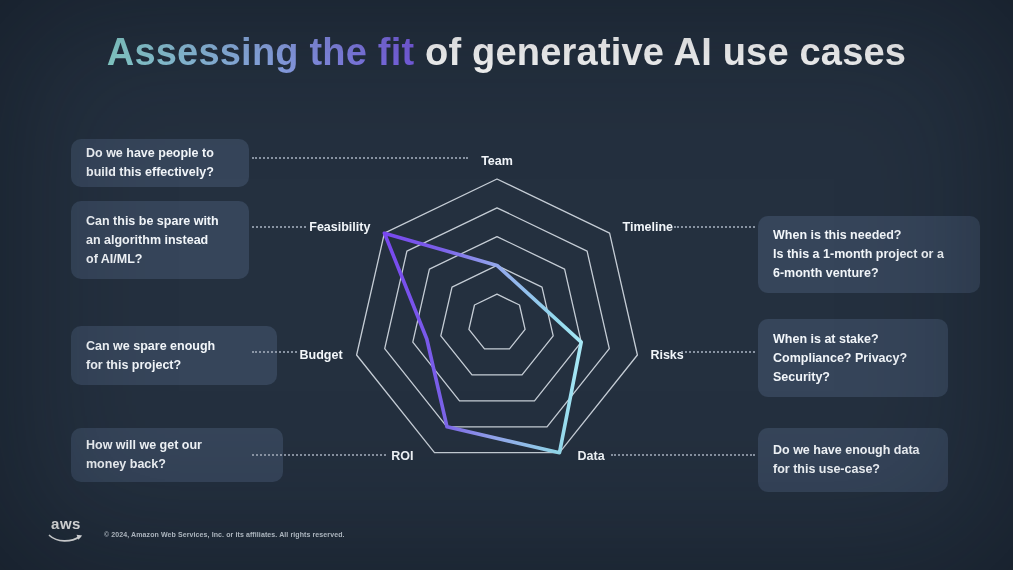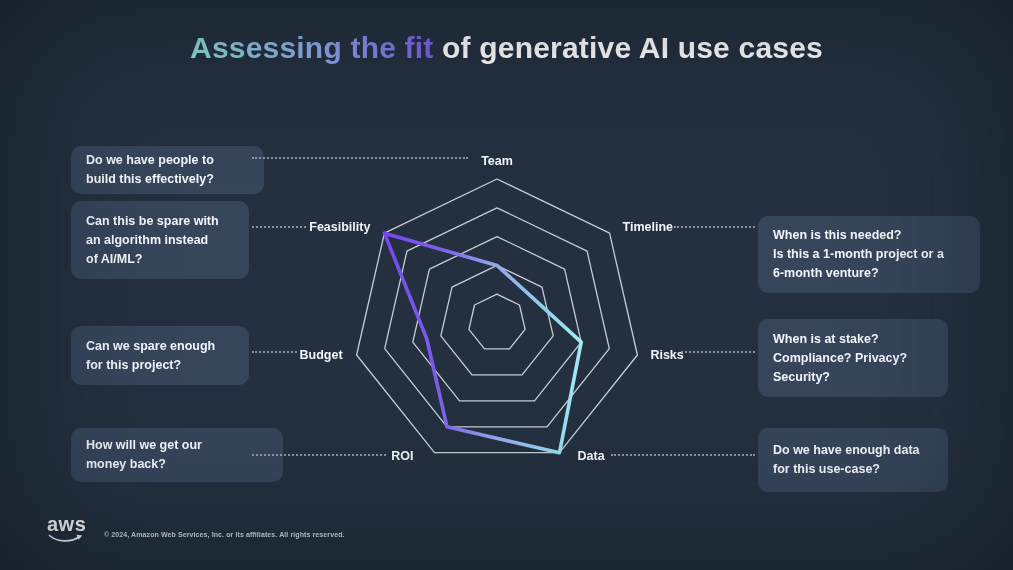--- a/index.html
+++ b/index.html
@@ -7,42 +7,42 @@
     width:1013px;height:570px;position:relative;overflow:hidden;
     background:#24303F;
     font-family:"Liberation Sans",sans-serif;
   }
   body::after{
     content:'';position:absolute;inset:0;pointer-events:none;
     box-shadow:inset 0 0 150px rgba(8,14,22,.5);
   }
   .title{
     position:absolute;top:31px;left:0;width:1013px;text-align:center;
-    font-size:30px;font-weight:700;color:#FFFFFF;letter-spacing:.2px;
+    font-size:38px;font-weight:700;color:#FFFFFF;letter-spacing:.2px;
     white-space:pre;
   }
   .title .grad{
     background:linear-gradient(90deg,#8FDCD6 0%,#8FA9EC 55%,#7B5FE8 100%);
     -webkit-background-clip:text;background-clip:text;
     -webkit-text-fill-color:transparent;color:transparent;
   }
   .callout{
     position:absolute;background:#36455A;border-radius:10px;
     color:#F2F6FA;font-size:12.5px;line-height:19px;font-weight:600;
     display:flex;align-items:center;white-space:pre;
     padding:0 4px 0 15px;box-sizing:border-box;
   }
   .connector{
     position:absolute;height:0;border-top:2px dotted rgba(154,164,180,.85);
   }
   .ring{fill:none;stroke:#DCE2EA;stroke-width:1.3;opacity:.88;stroke-linejoin:round;}
   .data-poly{fill:none;stroke-width:3.6;stroke-linejoin:round;stroke-linecap:round;}
   .axis-label{fill:#F2F6FA;font-family:"Liberation Sans",sans-serif;font-size:12.5px;font-weight:700;}
   .footer-logo{position:absolute;left:47px;top:517px;width:38px;text-align:center;color:#fff;}
-  .footer-logo .aws-word{font-size:20px;font-weight:700;letter-spacing:.5px;line-height:14px;display:block;}
+  .footer-logo .aws-word{font-size:15px;font-weight:700;letter-spacing:.5px;line-height:14px;display:block;}
   .copyright{
     position:absolute;left:104px;top:531px;font-size:7px;color:#CBD4DE;
     letter-spacing:.1px;font-weight:600;
   }
 </style>
 </head>
 <body>
 
 <div class="title"><span class="grad">Assessing the fit</span><span> of generative AI use cases</span></div>
 
@@ -64,30 +64,30 @@
     <polygon points="497.0,265.4 530.8,296.1 581.2,342.2 559.5,452.7 447.0,426.8 426.8,339.0 384.4,233.2" class="data-poly" stroke="url(#lineGrad)"></polygon>
     <text x="497.0" y="165.0" text-anchor="middle" class="axis-label">Team</text>
     <text x="622.6" y="231.2" text-anchor="start" class="axis-label">Timeline</text>
     <text x="650.4" y="359.0" text-anchor="start" class="axis-label">Risks</text>
     <text x="577.5" y="459.7" text-anchor="start" class="axis-label">Data</text>
     <text x="413.5" y="459.7" text-anchor="end" class="axis-label">ROI</text>
     <text x="342.6" y="359.0" text-anchor="end" class="axis-label">Budget</text>
     <text x="370.4" y="231.2" text-anchor="end" class="axis-label">Feasibility</text>
   </svg>
 
-<div class="callout" style="left:71px;top:146px;width:193px;height:48px">
+<div class="callout" style="left:71px;top:139px;width:178px;height:48px">
   <span>Do we have people to
 build this effectively?</span>
 </div>
 <div class="callout" style="left:71px;top:201px;width:178px;height:78px">
   <span>Can this be spare with
 an algorithm instead
 of AI/ML?</span>
 </div>
-<div class="callout" style="left:71px;top:326px;width:178px;height:59px">
+<div class="callout" style="left:71px;top:326px;width:206px;height:59px">
   <span>Can we spare enough
 for this project?</span>
 </div>
 <div class="callout" style="left:71px;top:428px;width:212px;height:54px">
   <span>How will we get our
 money back?</span>
 </div>
 
 <div class="callout" style="left:758px;top:216px;width:222px;height:77px">
   <span>When is this needed?

